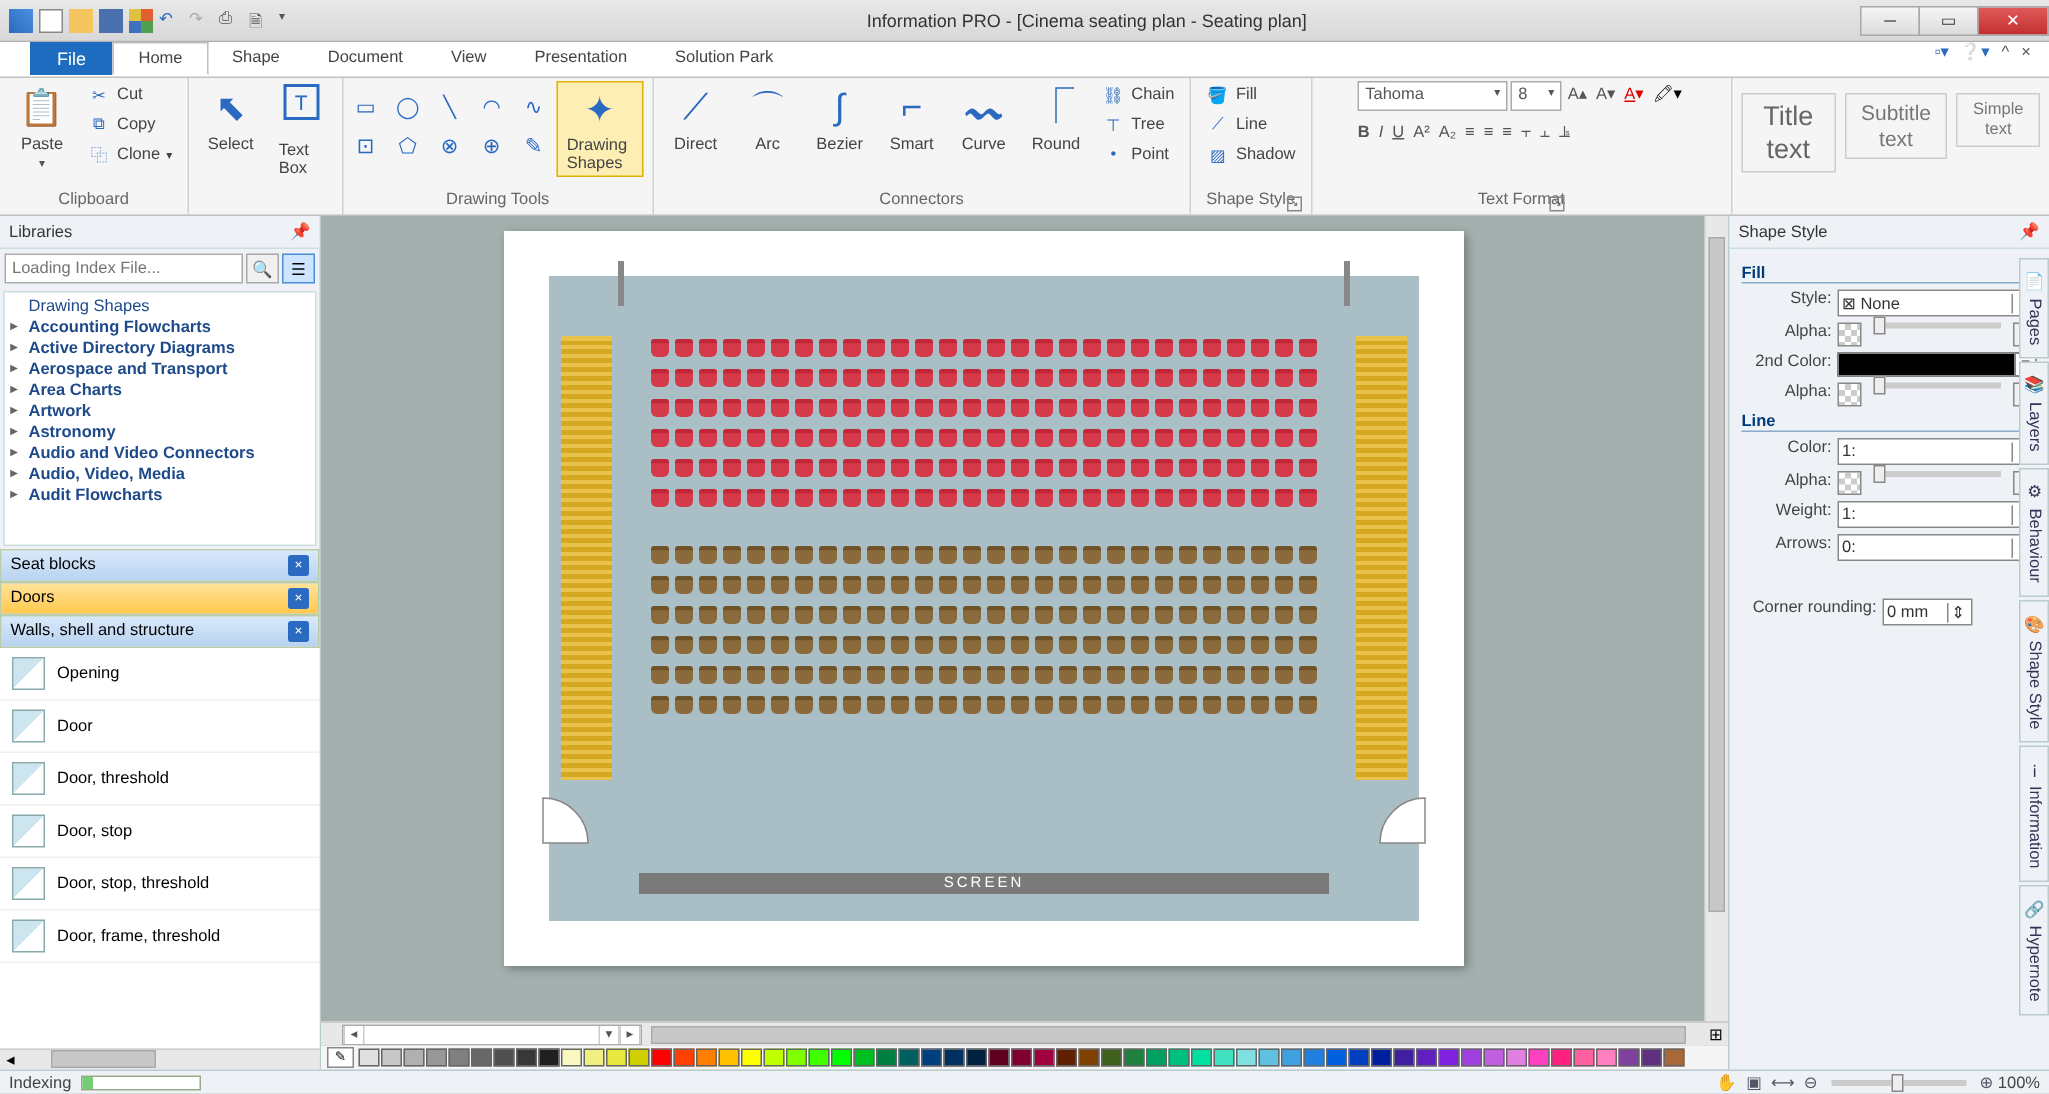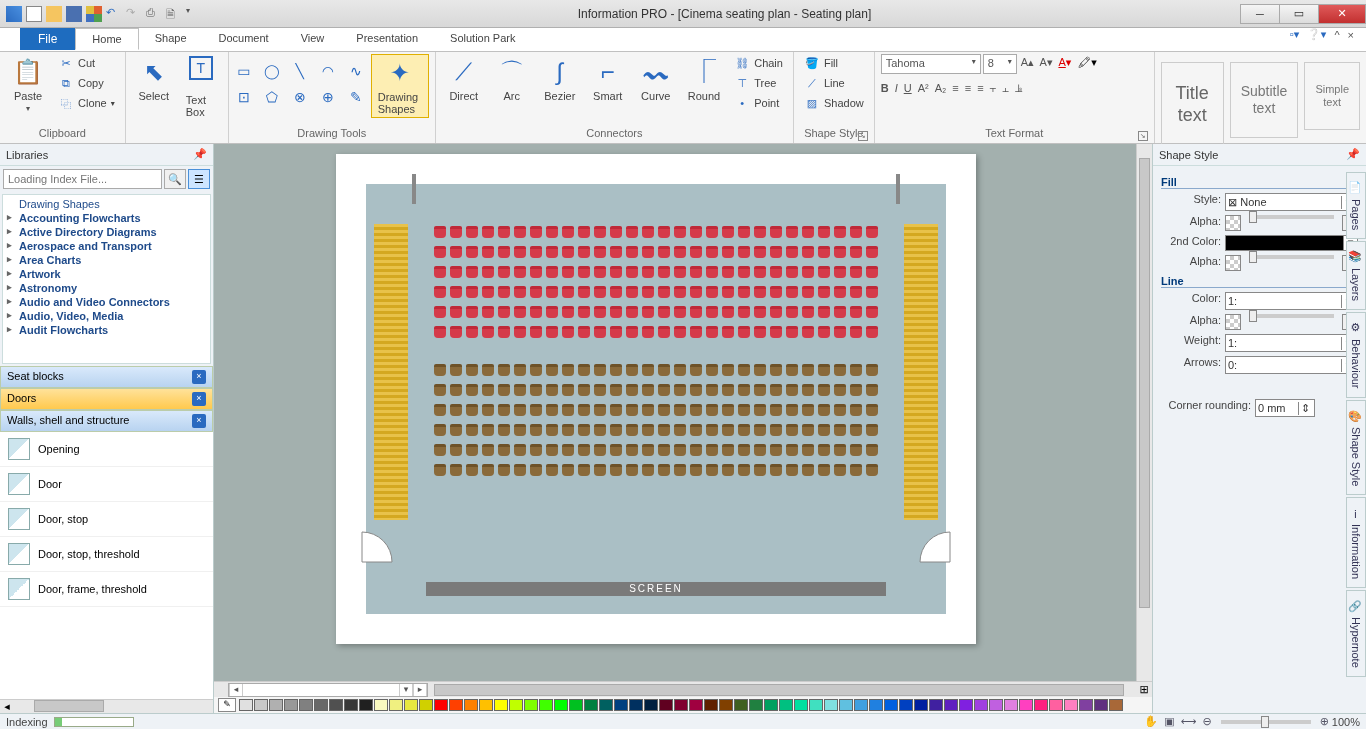--- a/index.html
+++ b/index.html
@@ -33,21 +33,21 @@
 .mini-row { display: flex; flex-direction: column; gap: 2px; }
 .mini-btn { display: flex; align-items: center; gap: 4px; padding: 1px 4px; color: #444; }
 .mini-btn .ico { width: 16px; height: 16px; display: inline-flex; align-items: center; justify-content: center; color: #2a6ac0; }
 .tool-grid { display: grid; grid-template-columns: repeat(5, 20px); grid-template-rows: repeat(2, 20px); gap: 6px 8px; padding-top: 8px; }
 .tool-grid .t { width: 18px; height: 18px; display: flex; align-items: center; justify-content: center; color: #2a6ac0; font-size: 14px; }
 .font-box { display: flex; gap: 2px; }
 .font-name { width: 100px; height: 20px; border: 1px solid #aaa; padding: 2px 4px; background: #fff; color: #555; }
 .font-size { width: 34px; height: 20px; border: 1px solid #aaa; padding: 2px 4px; background: #fff; color: #555; }
 .fmt-row { display: flex; gap: 6px; margin-top: 4px; }
 .fmt-row span { color: #555; cursor: pointer; }
-.tt-box { border: 1px solid #ccc; padding: 20px 10px; text-align: center; color: #777; line-height: 1.2; }
+.tt-box { border: 1px solid #ccc; padding: 4px 10px; text-align: center; color: #777; line-height: 1.2; }
 .tt-title { font-size: 18px; color: #666; }
 .tt-sub { font-size: 14px; }
 
 
 .main { display: flex; height: 569px; }
 .left-panel { width: 214px; background: #eef2f6; border-right: 1px solid #bcc; display: flex; flex-direction: column; }
 .panel-hdr { background: #eef2f6; padding: 4px 6px; color: #333; border-bottom: 1px solid #cdd; display: flex; justify-content: space-between; align-items: center; }
 .panel-hdr .pin { color: #666; }
 .search-row { display: flex; padding: 3px; gap: 2px; }
 .search-in { flex: 1; border: 1px solid #aaa; padding: 2px 4px; height: 20px; color: #888; }
@@ -291,21 +291,21 @@
           </div>
         <div class="mini-btn">
             <span class="ico">▨</span>
             <span>Shadow</span>
           </div>
       </div>
     </div>
     <div class="ribbon-group-label"><span>Shape Style</span><span class="ribbon-launcher">↘</span></div>
   </div>
 
-  <div class="ribbon-group" style="flex:0 0 280px;">
+  <div class="ribbon-group" style="flex:0 0 280px;align-items:center;">
     <div class="ribbon-group-content" style="flex-direction:column;gap:4px;">
       <div class="font-box">
         <div class="font-name"><span>Tahoma</span> <span style="float:right;font-size:8px;">▾</span></div>
         <div class="font-size"><span>8</span> <span style="float:right;font-size:8px;">▾</span></div>
         <span style="color:#555;padding:2px;">A▴</span>
         <span style="color:#555;padding:2px;">A▾</span>
         <span style="color:#d00;padding:2px;"><u>A</u>▾</span>
         <span style="padding:2px;">🖍▾</span>
       </div>
       <div class="fmt-row">
@@ -382,20 +382,24 @@
         <span class="x">×</span>
       </div>
     <div class="door-list">
       <div class="door-item">
           <span class="door-ico"></span>
           <span>Opening</span>
         </div>
       <div class="door-item">
           <span class="door-ico"></span>
           <span>Door</span>
+        </div>
+      <div class="door-item">
+          <span class="door-ico"></span>
+          <span>Door, threshold</span>
         </div>
       <div class="door-item">
           <span class="door-ico"></span>
           <span>Door, stop</span>
         </div>
       <div class="door-item">
           <span class="door-ico"></span>
           <span>Door, stop, threshold</span>
         </div>
       <div class="door-item">

